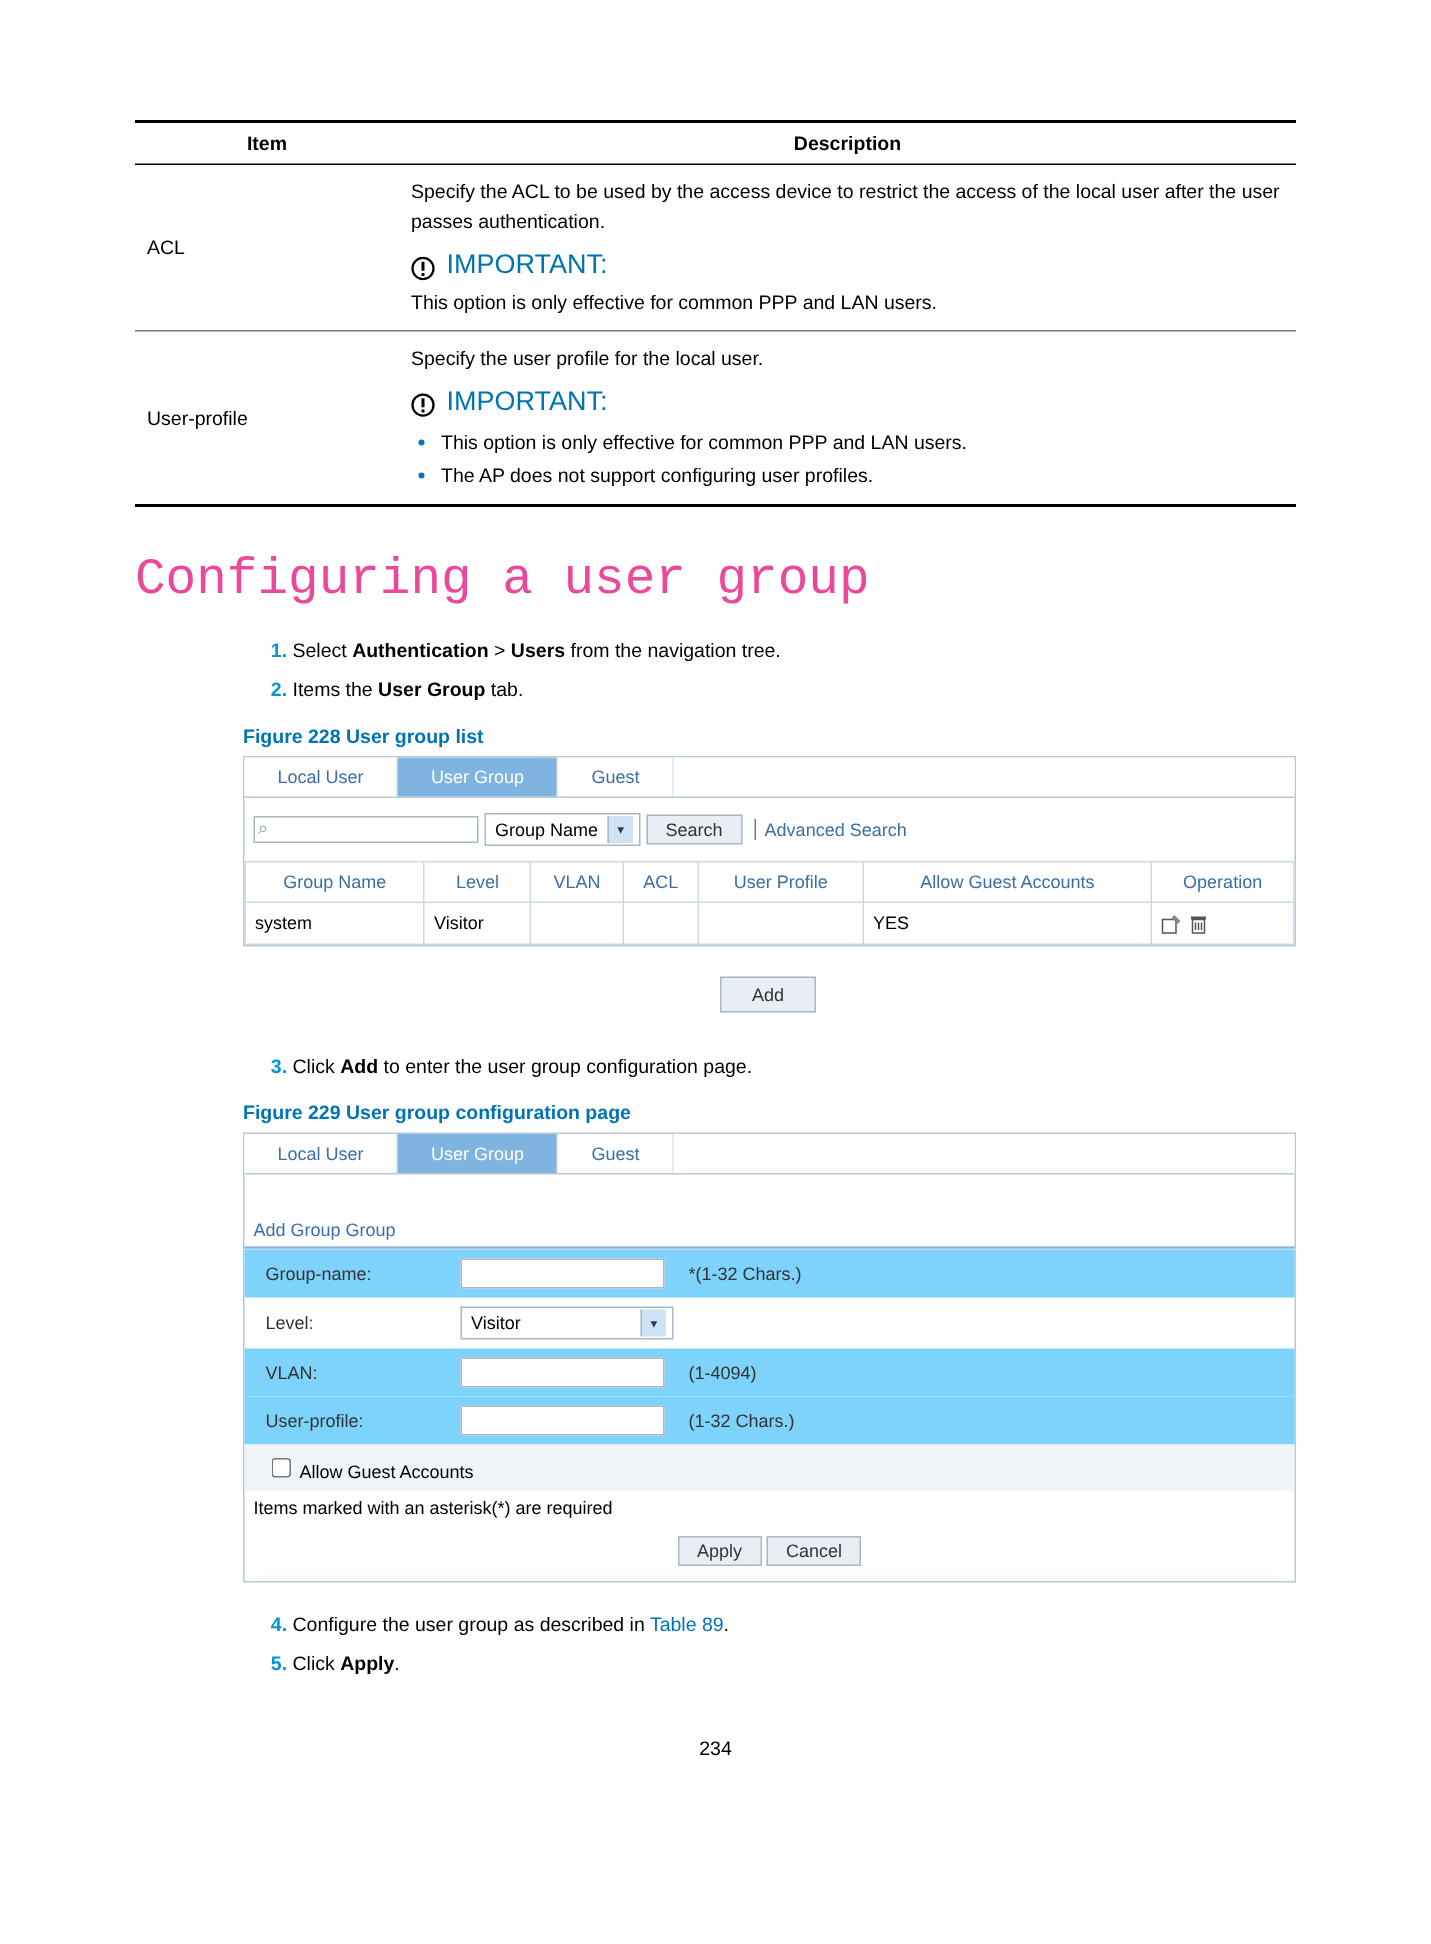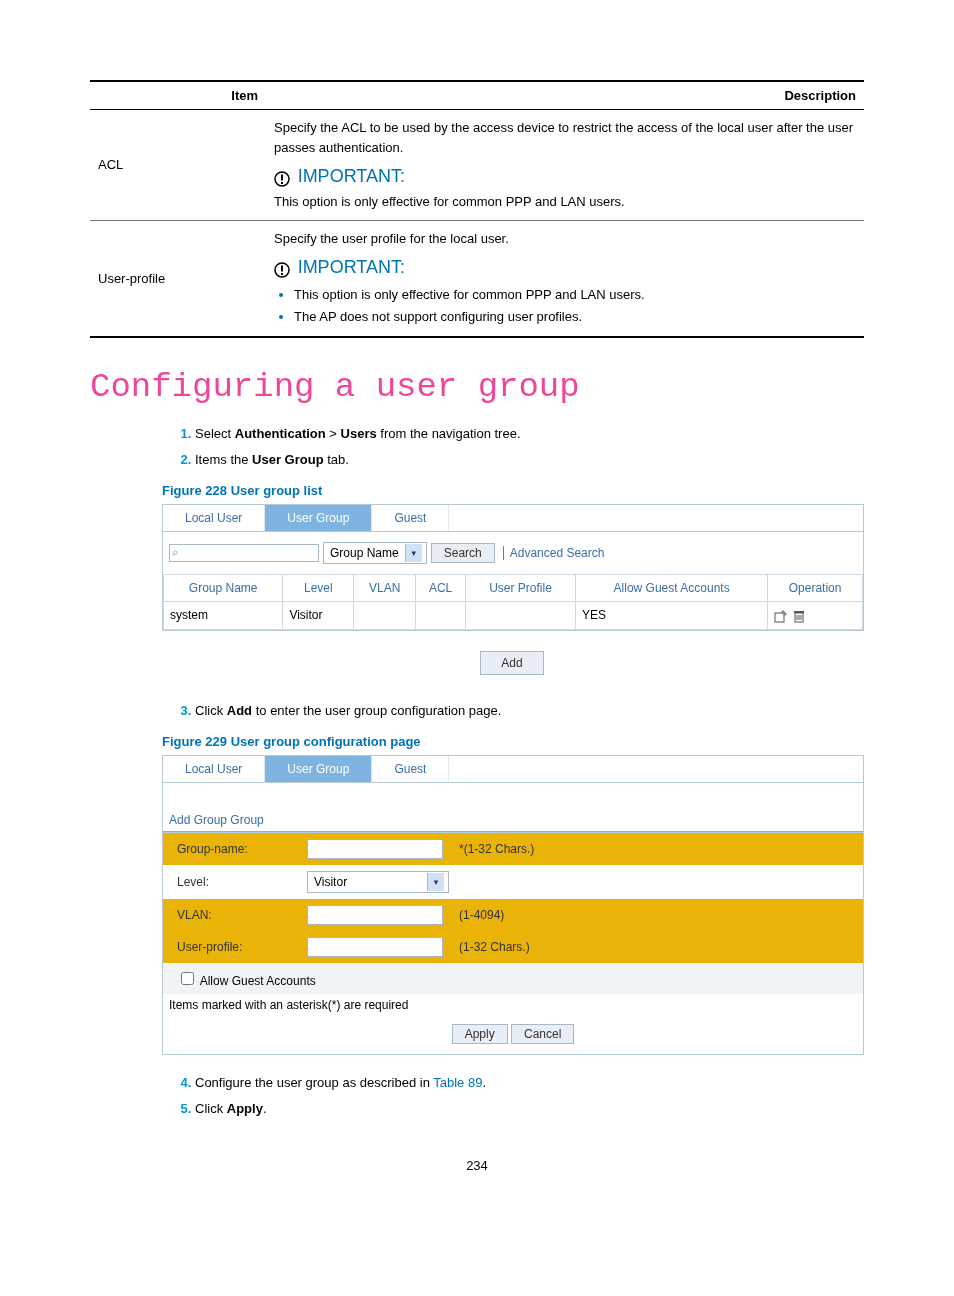--- a/index.html
+++ b/index.html
@@ -12,21 +12,21 @@
     width: 954px;
     box-sizing: border-box;
   }
   .doc-table {
     border-collapse: collapse;
     width: 100%;
     margin-bottom: 30px;
   }
   .doc-table th {
     font-weight: bold;
-    text-align: right;
+    text-align: center;
     padding: 6px 8px;
     border-top: 2px solid #000;
     border-bottom: 1.5px solid #000;
   }
   .doc-table td {
     padding: 8px 8px;
     border-bottom: 1px solid #777;
     vertical-align: middle;
     line-height: 1.5;
   }
@@ -210,21 +210,21 @@
     background: linear-gradient(#6ea4d4, #c6dbed);
     margin: 0 0 0 0;
   }
   .form-row {
     display: flex;
     align-items: center;
     padding: 6px 0 6px 14px;
     border-bottom: 0;
   }
   .form-row.alt {
-    background: #eab308;
+    background: #7dd3fc;
   }
   .form-row .flabel {
     width: 130px;
     color: #333;
   }
   .form-row input[type="text"] {
     width: 130px;
     height: 16px;
     border: 1px solid #a8b8c6;
     font-size: 12px;

